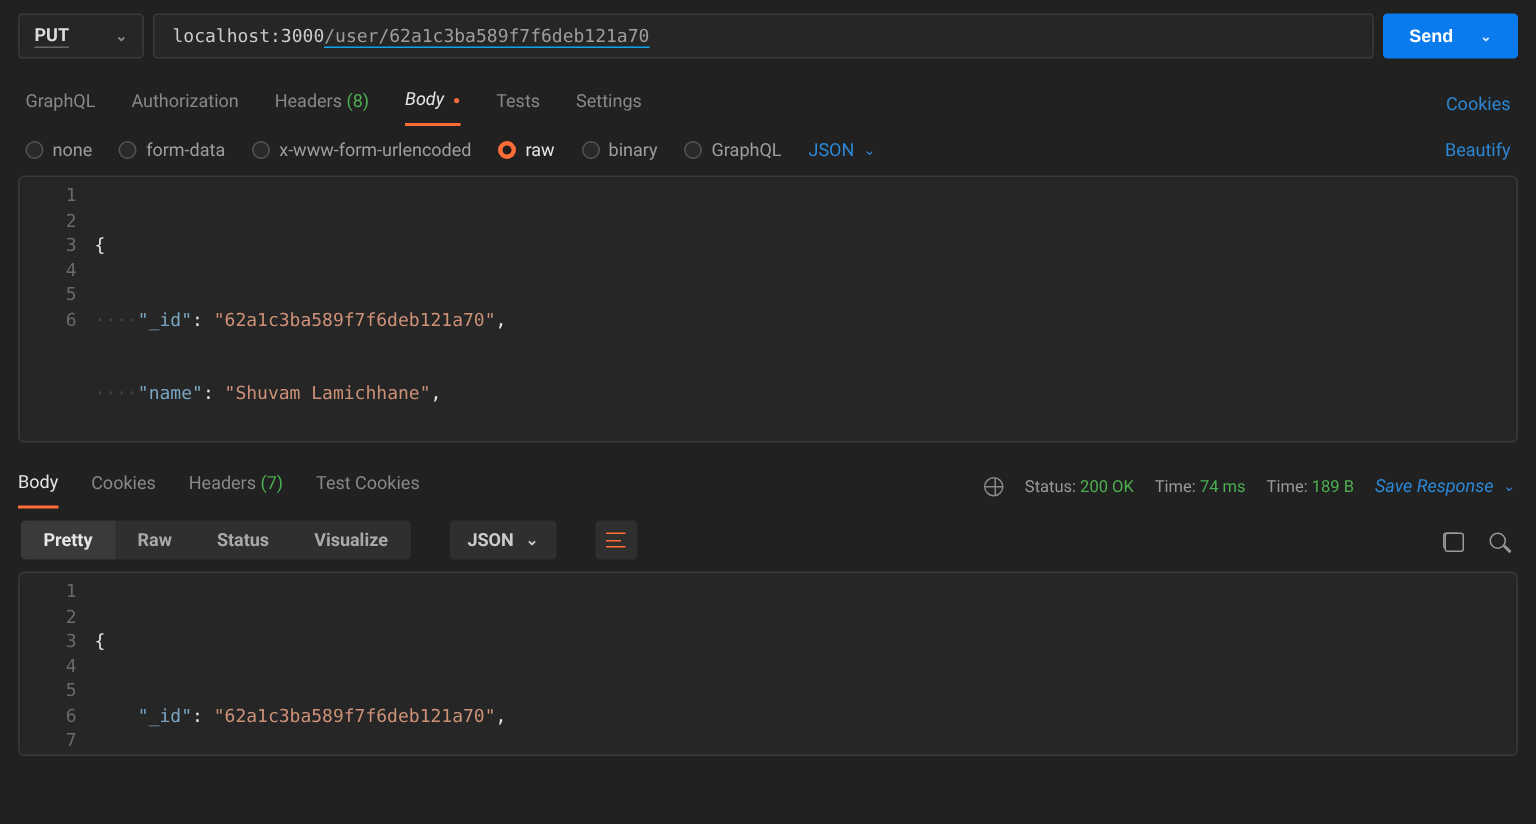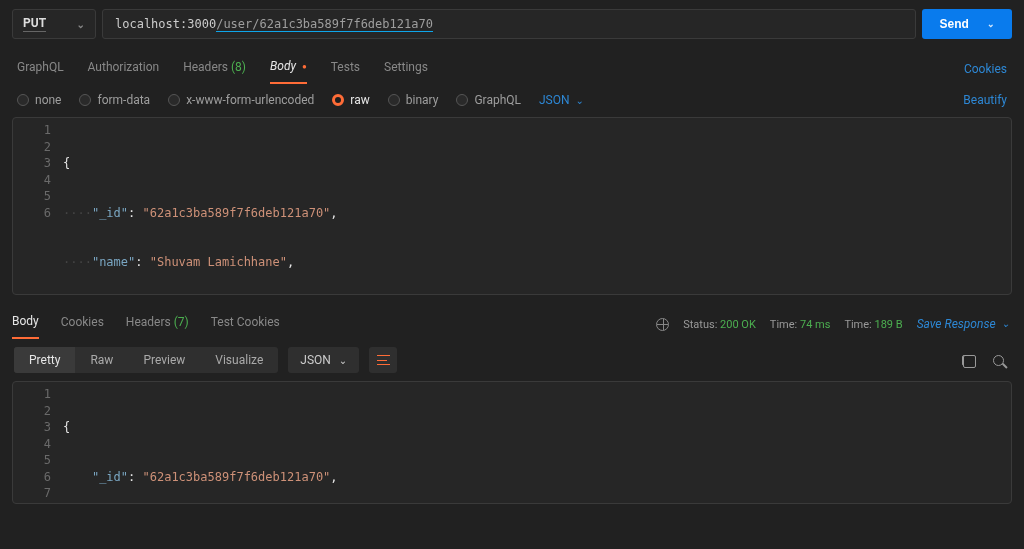--- a/index.html
+++ b/index.html
@@ -58,21 +58,21 @@
   .tok-punc{color:#e6e6e6;}
   .dots{color:#444;}
   .resp-tabs { display:flex; align-items:center; padding:13px 14px 0 12px; gap:22px; font-size:12px; color:#888;}
   .resp-tab{padding:6px 0 9px 0;}
   .resp-tab.active{color:#e6e6e6;border-bottom:2px solid #ff6c37;}
   .status-block{display:flex;align-items:flex-end;gap:14px;margin-left:auto;font-size:11px;color:#999;}
   .status-ok{color:#4caf50;}
   .globe{width:13px;height:13px;border:1.2px solid #888;border-radius:50%;position:relative;}
   .globe::before{content:"";position:absolute;left:50%;top:0;bottom:0;width:1px;background:#888;}
   .globe::after{content:"";position:absolute;top:50%;left:0;right:0;height:1px;background:#888;}
-  .fmt-row{display:flex;align-items:center;padding:8px 14px;gap:0;}
+  .fmt-row{display:flex;align-items:center;padding:8px 14px;gap:16px;font-weight:bold;}
   .seg{display:flex; background:#2f2f2f; border-radius:3px; overflow:hidden;}
   .seg-btn{padding:6px 15px;color:#aaa;font-size:12px;cursor:pointer;}
   .seg-btn.active{background:#3a3a3a;color:#e6e6e6;}
   .json-btn{margin-left:10px; background:#2f2f2f; padding:6px 12px; border-radius:3px; color:#ccc;display:flex;align-items:center;gap:8px;font-size:12px;}
   .wrap-btn{margin-left:10px;width:28px;height:26px;background:#2f2f2f;border-radius:3px;display:flex;align-items:center;justify-content:center;}
   .wrap-icon{width:13px;height:10px;border-top:1.5px solid #ff6c37;border-bottom:1.5px solid #ff6c37;position:relative;}
   .wrap-icon::after{content:"";position:absolute;top:3.5px;left:0;right:3px;height:1.5px;background:#ff6c37;}
   .copy-ico{border:1.3px solid #999;border-radius:2px;position:relative;width:11px;height:11px;}
   .copy-ico::after{content:"";position:absolute;right:-3.5px;bottom:-3.5px;width:11px;height:11px;border:1.3px solid #999;border-radius:2px;background:#212121;}
   .search-ico{width:11px;height:11px;border:1.5px solid #999;border-radius:50%;position:relative;}
@@ -190,21 +190,21 @@
       <span>Save Response</span>
       <span class="chevron">⌄</span>
     </span>
   </div>
 </div>
 
 <div class="fmt-row">
   <div class="seg">
     <div class="seg-btn active">Pretty</div>
     <div class="seg-btn">Raw</div>
-    <div class="seg-btn">Preview</div>
+    <div class="seg-btn">Status</div>
     <div class="seg-btn">Visualize</div>
   </div>
   <div class="json-btn">
     <span>JSON</span>
     <span class="chevron">⌄</span>
   </div>
   <div class="wrap-btn">
     <span class="wrap-icon"></span>
   </div>
   <div class="right-icons">

